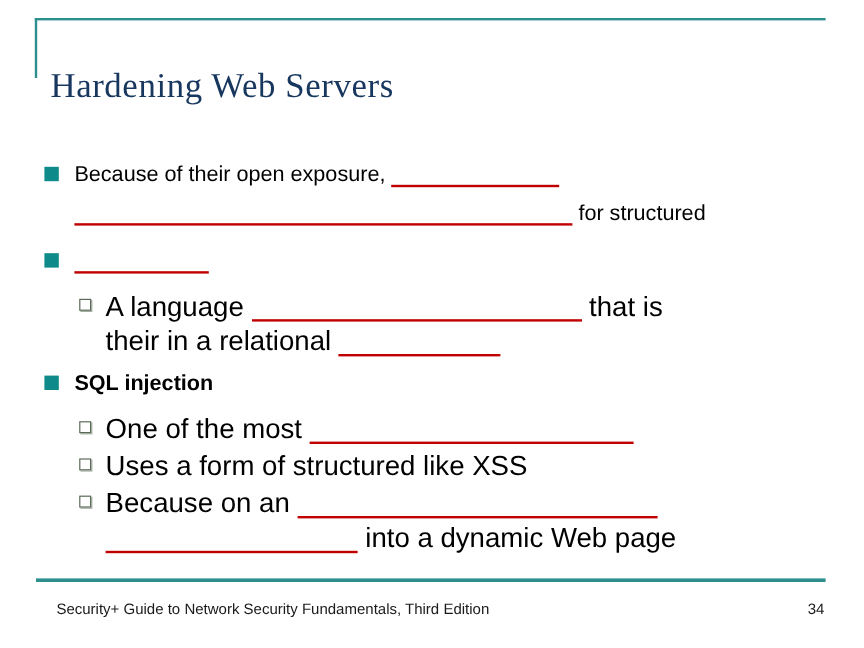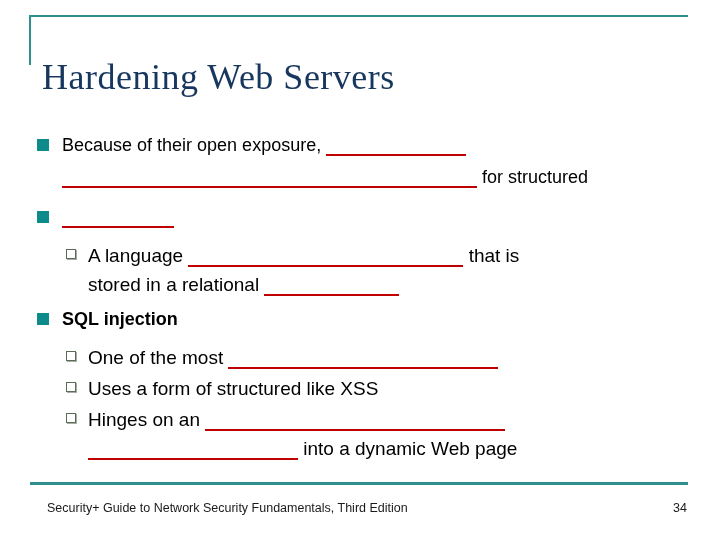--- a/index.html
+++ b/index.html
@@ -9,27 +9,27 @@
   html,body{margin:0;padding:0;}
   body{
     width:720px;height:540px;background:#fff;position:relative;overflow:hidden;
     font-family:"Liberation Sans",sans-serif;color:var(--ink);
   }
   .top-line{position:absolute;left:29px;top:15px;width:659px;height:2px;background:var(--teal);}
   .left-line{position:absolute;left:29px;top:15px;width:2px;height:50px;background:var(--teal);}
   .title{
     position:absolute;left:42px;top:56px;margin:0;
     font-family:"Liberation Serif","DejaVu Serif",serif;font-weight:400;
-    font-size:36px;color:var(--navy);letter-spacing:.5px;white-space:nowrap;
+    font-size:29px;color:var(--navy);letter-spacing:.5px;white-space:nowrap;
   }
   .content{position:absolute;left:36px;top:129px;width:652px;}
   .row{display:flex;align-items:flex-start;}
   .row.l1{font-size:18px;line-height:32px;margin-bottom:8px;}
   .row.l1 + .row.l1, .row.l2 + .row.l1{margin-top:4px;}
-  .row.l2{font-size:19px;line-height:29px;margin-left:30px;margin-bottom:2px;}
+  .row.l2{font-size:23px;line-height:29px;margin-left:30px;margin-bottom:2px;}
   .b1{flex:none;width:12px;height:12px;background:var(--bullet);margin:10px 13px 0 1px;}
   .b2{flex:none;width:8px;height:8px;background:#fff;border:1.5px solid var(--subb);
       box-shadow:1px 1px 0 rgba(91,107,87,.55);margin:8px 12px 0 0;}
   .txt{flex:1 1 auto;}
   .txt b{font-weight:bold;}
   .blank{display:inline-block;height:0;border-bottom:2px solid var(--red);vertical-align:-5px;}
   .footer-line{position:absolute;left:30px;top:482px;width:658px;height:3px;background:var(--teal);}
   .footer{
     position:absolute;left:30px;top:501px;width:658px;display:flex;
     justify-content:space-between;align-items:center;
@@ -50,37 +50,37 @@
     <div class="row l1">
       <span class="b1"></span>
       <div class="txt"><span>Because of their open exposure, </span><span class="blank" style="width: 140px;"></span><br><span class="blank" style="width: 415px;"></span><span> for structured</span></div>
     </div>
     <div class="row l1">
       <span class="b1"></span>
       <div class="txt"><span class="blank" style="width: 112px;"></span><span> </span></div>
     </div>
     <div class="row l2">
       <span class="b2"></span>
-      <div class="txt"><span>A language </span><span class="blank" style="width: 275px;"></span><span> that is</span><br><span>stored in a relational </span><span class="blank" style="width: 135px;"></span></div>
+      <div class="txt"><span>A language </span><span class="blank" style="width: 275px;"></span><span> that is</span><br><span>their in a relational </span><span class="blank" style="width: 135px;"></span></div>
     </div>
     <div class="row l1">
       <span class="b1"></span>
       <div class="txt"><b>SQL injection</b></div>
     </div>
     <div class="row l2">
       <span class="b2"></span>
       <div class="txt"><span>One of the most </span><span class="blank" style="width: 270px;"></span></div>
     </div>
     <div class="row l2">
       <span class="b2"></span>
       <div class="txt"><span>Uses a form of structured like XSS</span></div>
     </div>
     <div class="row l2">
       <span class="b2"></span>
-      <div class="txt"><span>Hinges on an </span><span class="blank" style="width: 300px;"></span><br><span class="blank" style="width: 210px;"></span><span> into a dynamic Web page</span></div>
+      <div class="txt"><span>Because on an </span><span class="blank" style="width: 300px;"></span><br><span class="blank" style="width: 210px;"></span><span> into a dynamic Web page</span></div>
     </div>
   </div>
 
 <div class="footer-line"></div>
 <div class="footer">
   <span class="ft">Security+ Guide to Network Security Fundamentals, Third Edition</span>
   <span class="pg">34</span>
 </div>
 
 </body></html>

